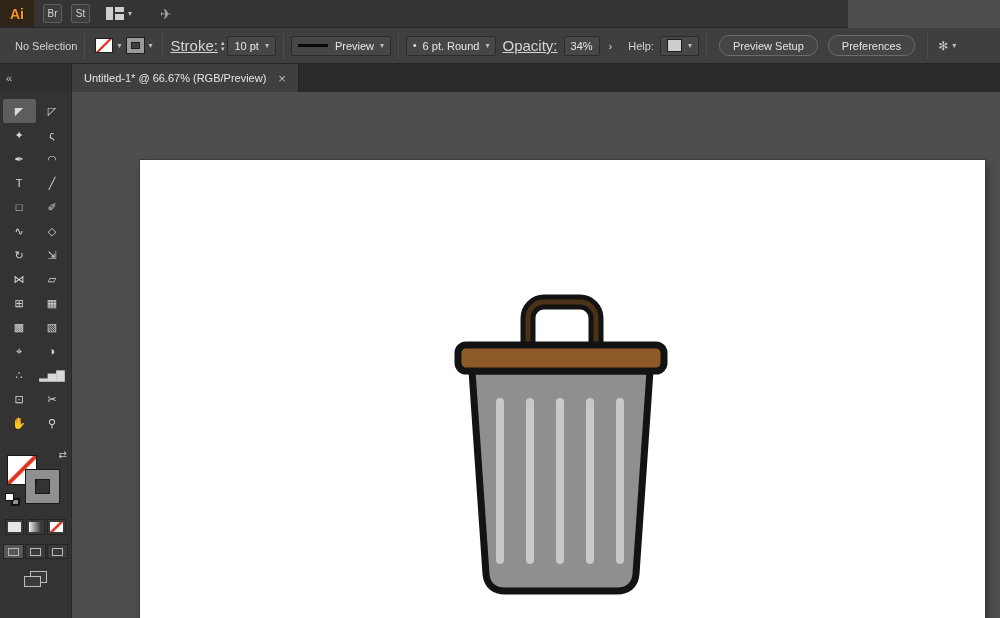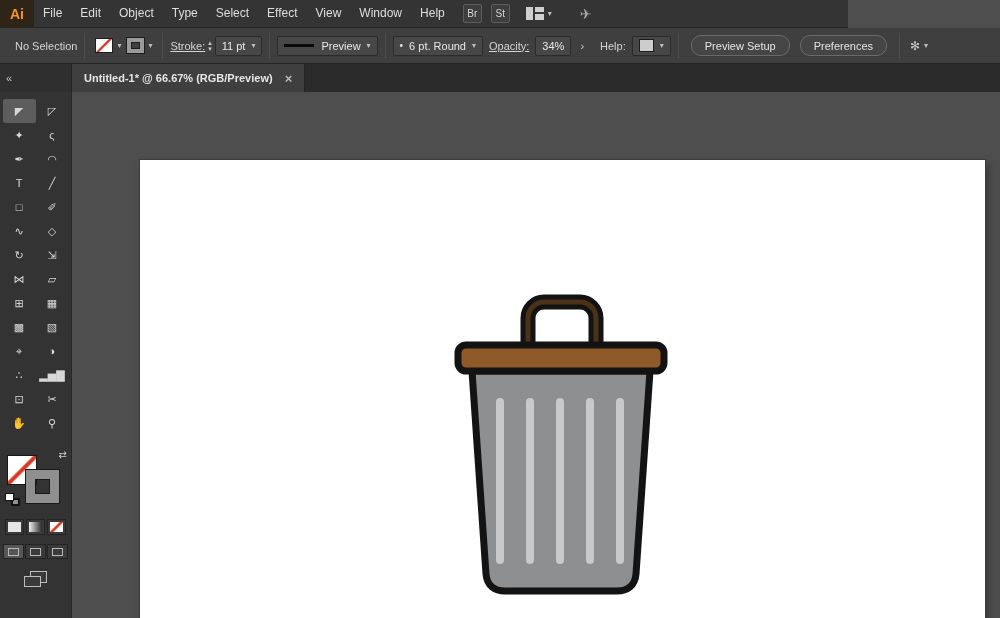--- a/index.html
+++ b/index.html
@@ -20,42 +20,42 @@
   .ws-icon i:nth-child(1){left:0;top:0;width:7px;height:13px;}
   .ws-icon i:nth-child(2){left:9px;top:0;width:9px;height:5px;}
   .ws-icon i:nth-child(3){left:9px;top:7px;width:9px;height:6px;}
   .caret{color:#bdbdbd;font-size:8px;margin-left:4px;}
   .share{color:#a8a8a8;font-size:14px;margin-left:28px;}
 
   
   #controlbar{position:absolute;left:0;top:28px;width:1000px;height:36px;background:#3f3f3f;border-bottom:1px solid #252525;display:flex;align-items:center;padding:0 8px;}
   .sep{width:1px;height:26px;background:#2a2a2a;border-right:1px solid #4c4c4c;margin:0 7px;flex:none;}
   .cb-label{color:#d4d4d4;font-size:11px;white-space:nowrap;padding-left:7px;}
-  .cb-link{color:#d4d4d4;font-size:11px;text-decoration:underline;white-space:nowrap;}
+  .cb-link{color:#d4d4d4;font-size:15px;text-decoration:underline;white-space:nowrap;}
   .swatch-wrap{display:flex;align-items:center;margin:0 3px;}
   .swatch{display:inline-block;}
   .none-swatch{width:18px;height:15px;border:1px solid #1d1d1d;background:linear-gradient(135deg,#ffffff 42%,#e0321f 47%,#e0321f 53%,#ffffff 58%);}
   .stroke-mini{width:17px;height:15px;border:4px solid #9a9a9a;box-shadow:0 0 0 1px #1d1d1d, inset 0 0 0 1px #1d1d1d;background:#3f3f3f;}
   .stepper{display:inline-flex;flex-direction:column;line-height:6px;margin:0 3px;}
   .stepper i{font-style:normal;font-size:7px;color:#c9c9c9;}
   .field{height:20px;background:#474747;border:1px solid #2b2b2b;border-radius:2px;display:flex;align-items:center;padding:0 6px;color:#e8e8e8;font-size:11px;white-space:nowrap;}
   .field .caret{margin-left:6px;}
   .wline{display:inline-block;width:30px;height:3px;background:#0a0a0a;margin-right:7px;}
   .bdot{font-size:10px;margin-right:6px;color:#e8e8e8;}
   .mini-btn{background:none;border:none;color:#cfcfcf;font-size:11px;padding:0 5px;margin:0 4px;}
   .style-chip{display:inline-block;width:15px;height:13px;background:#cdcdcd;border:1px solid #1d1d1d;}
   .cb-btn{height:21px;padding:0 13px;background:#454545;border:1px solid #6a6a6a;border-radius:10px;color:#e4e4e4;font-size:11px;margin:0 5px;white-space:nowrap;}
   .tool-ico{color:#c9c9c9;font-size:12px;}
   .gap{width:6px;flex:none;}
 
   
   #tabrow{position:absolute;left:0;top:64px;width:1000px;height:28px;background:#2b2b2b;display:flex;}
   #panel-head{width:72px;height:28px;background:#2f2f2f;border-right:1px solid #242424;display:flex;align-items:center;padding-left:6px;}
   #panel-head span{color:#c4c4c4;font-size:11px;}
-  #tabstrip{flex:1;display:flex;align-items:center;font-weight:bold;}
+  #tabstrip{flex:1;display:flex;align-items:center;}
   .tab{height:28px;background:#3f3f3f;border-right:1px solid #242424;display:flex;align-items:center;padding:0 12px;}
   .tab-title{color:#e6e6e6;font-size:11px;white-space:nowrap;}
   .tab-close{color:#b9b9b9;font-size:13px;margin-left:12px;}
 
   
   #toolbar{position:absolute;left:0;top:92px;width:72px;height:526px;background:#333333;border-right:1px solid #272727;}
   #tools-grid{display:grid;grid-template-columns:33px 33px;justify-content:center;padding-top:7px;}
   .tool{width:33px;height:24px;background:none;border:none;color:#d8d8d8;font-size:11px;line-height:24px;text-align:center;padding:0;}
   .tool.active{background:#5d5d5d;border-radius:2px;}
   #fillstroke{position:relative;width:62px;height:58px;margin:16px 0 0 5px;}
@@ -86,31 +86,20 @@
   #artboard{position:absolute;left:68px;top:68px;width:845px;height:560px;background:#ffffff;box-shadow:0 0 0 1px #3c3c3c,3px 4px 8px rgba(0,0,0,.35);}
   #trash-svg{position:absolute;left:300px;top:130px;width:240px;height:330px;}
 </style>
 </head>
 <body>
 
 <div id="app">
 
   <header id="menubar">
     <div class="logo">Ai</div>
-    <nav id="menu-items">
-        <span class="menu-item">File</span>
-        <span class="menu-item">Edit</span>
-        <span class="menu-item">Object</span>
-        <span class="menu-item">Type</span>
-        <span class="menu-item">Select</span>
-        <span class="menu-item">Effect</span>
-        <span class="menu-item">View</span>
-        <span class="menu-item">Window</span>
-        <span class="menu-item">Help</span>
-      </nav>
     <div class="mini-tile">Br</div>
     <div class="mini-tile">St</div>
     <div class="ws-wrap">
       <span class="ws-icon">
           <i></i>
           <i></i>
           <i></i>
         </span>
       <span class="caret">▾</span>
     </div>
@@ -128,21 +117,21 @@
       <span class="swatch stroke-mini"></span>
       <span class="caret">▾</span>
     </div>
     <i class="sep"></i>
     <span class="cb-link">Stroke:</span>
     <span class="stepper">
       <i>▴</i>
       <i>▾</i>
     </span>
     <div class="field">
-      <span>11 pt</span>
+      <span>10 pt</span>
       <span class="caret">▾</span>
     </div>
     <i class="sep"></i>
     <div class="field">
       <span class="wline"></span>
       <span>Preview</span>
       <span class="caret">▾</span>
     </div>
     <i class="sep"></i>
     <div class="field">

